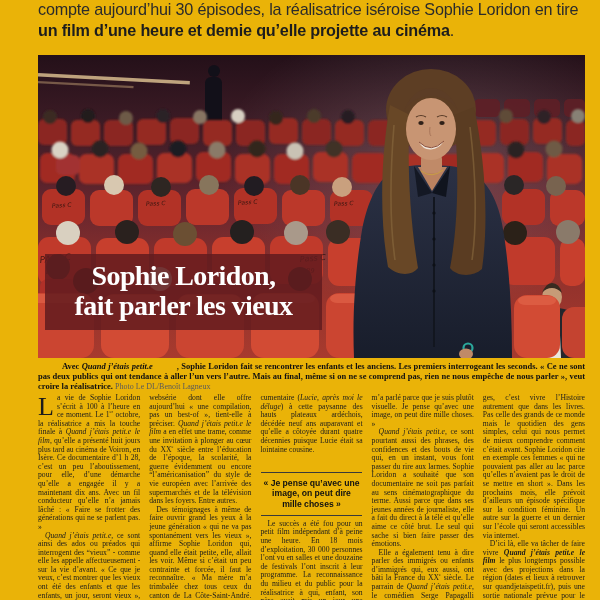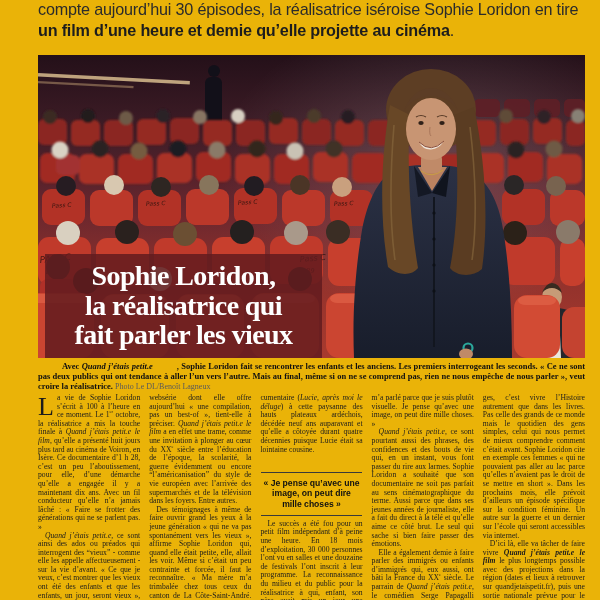--- a/index.html
+++ b/index.html
@@ -294,21 +294,20 @@
         <path d="M381,87 Q393,98 406,86 Q401,94 393,94.5 Q385,95 381,87 Z" fill="#efe6da"></path>
         <path d="M381,87 Q393,99 406,86" stroke="#8a4f3c" stroke-width="1" fill="none"></path>
         <path d="M383,116 Q394,124 405,115" stroke="#caa23f" stroke-width="0.9" fill="none"></path>
         <circle cx="430" cy="293" r="4.5" fill="none" stroke="#2ba79b" stroke-width="2.2"></circle>
         <ellipse cx="428" cy="299" rx="7" ry="5.5" fill="#c08a68"></ellipse>
       </g>
     </svg>
 
     <div class="overlay-title">
       <div>Sophie Loridon,</div>
-      <div>la réalisatrice qui</div>
       <div>fait parler les vieux</div>
     </div>
   </div>
 
   <div class="caption"><span class="seg-b">Avec </span><span class="seg-bi">Quand j’étais petit.e</span><span class="seg-b">, Sophie Loridon fait se rencontrer les enfants et les anciens. Les premiers interrogeant les seconds. « Ce ne sont pas deux publics qui ont tendance à aller l’un vers l’autre. Mais au final, même si on ne se comprend pas, rien ne nous empêche de nous parler », veut croire la réalisatrice. </span><span class="seg-credit">Photo Le DL/Benoît Lagneux</span></div>
 
   <div class="body-cols">
     <div class="col">
       <p><span class="dropcap">L</span><span><span class="seg-n">a vie de Sophie Loridon s’écrit à 100 à l’heure en ce moment. Le 1</span><span class="seg-sup">er</span><span class="seg-n"> octobre, la réalisatrice a mis la touche finale à </span><span class="seg-i">Quand j’étais petit.e le film</span><span class="seg-n">, qu’elle a présenté huit jours plus tard au cinéma de Voiron, en Isère. Ce documentaire d’1 h 28, c’est un peu l’aboutissement, pour elle, d’une démarche qu’elle a engagée il y a maintenant dix ans. Avec un fil conducteur qu’elle n’a jamais lâché : « Faire se frotter des générations qui ne se parlent pas. »</span></span></p>
       <p class="indent"><span class="seg-i">Quand j’étais petit.e</span><span class="seg-n">, ce sont ainsi des ados ou préados qui interrogent des “vieux” - comme elle les appelle affectueusement - sur la vie d’avant. « Ce que je veux, c’est montrer que les vieux ont été des enfants et que les enfants, un jour, seront vieux », résume la cinéaste qui</span></p>
@@ -318,21 +317,21 @@
       <p class="indent"><span class="seg-n">Des témoignages à même de faire ouvrir grand les yeux à la jeune génération « qui ne va pas spontanément vers les vieux », affirme Sophie Loridon qui, quand elle était petite, elle, allait les voir. Même si c’était un peu contrainte et forcée, il faut le reconnaître. « Ma mère m’a trimbalée chez tous ceux du canton de La Côte-Saint-André. Elle n’aimait pas les laisser</span></p>
     </div>
     <div class="col">
       <p><span class="seg-n">cumentaire (</span><span class="seg-i">Lucie, après moi le déluge</span><span class="seg-n">) à cette paysanne des hauts plateaux ardéchois, décédée neuf ans auparavant et qu’elle a côtoyée durant quatre décennies puisque Lucie était sa lointaine cousine.</span></p>
       <div class="pullquote">« Je pense qu’avec une image, on peut dire mille choses »</div>
       <p class="indent"><span class="seg-n">Le succès a été fou pour un petit film indépendant d’à peine une heure. En 18 mois d’exploitation, 30 000 personnes l’ont vu en salles et une douzaine de festivals l’ont inscrit à leur programme. La reconnaissance du milieu et du public pour la réalisatrice à qui, enfant, son père avait mis un jour une caméra Super 8 entre les mains avant d’ouvrir la section cinéma au lycée de La Côte-</span></p>
     </div>
     <div class="col">
       <p><span class="seg-n">m’a parlé parce que je suis plutôt visuelle. Je pense qu’avec une image, on peut dire mille choses. »</span></p>
       <p class="indent"><span class="seg-i">Quand j’étais petit.e</span><span class="seg-n">, ce sont pourtant aussi des phrases, des confidences et des bouts de vie qui, en un instant, vous font passer du rire aux larmes. Sophie Loridon a souhaité que son documentaire ne soit pas parfait au sens cinématographique du terme. Aussi parce que dans ses jeunes années de journaliste, elle a fait du direct à la télé et qu’elle aime ce côté brut. Le seul qui sache si bien faire passer des émotions.</span></p>
-      <p class="indent"><span class="seg-n">Elle a également demie à faire parler des immigrés ou enfants d’immigrés qui, eux aussi, ont bâti la France du XX</span><span class="seg-sup">e</span><span class="seg-n"> siècle. Le parrain de </span><span class="seg-i">Quand j’étais petit.e</span><span class="seg-n">, le comédien Serge Papagalli (connu pour son rôle de Gue-</span></p>
+      <p class="indent"><span class="seg-n">Elle a également tenu à dire parler des immigrés ou enfants d’immigrés qui, eux aussi, ont bâti la France du XX</span><span class="seg-sup">e</span><span class="seg-n"> siècle. Le parrain de </span><span class="seg-i">Quand j’étais petit.e</span><span class="seg-n">, le comédien Serge Papagalli (connu pour son rôle de Gue-</span></p>
     </div>
     <div class="col">
       <p><span class="seg-n">ges, c’est vivre l’Histoire autrement que dans les livres. Pas celle des grands de ce monde mais le quotidien des gens simples, celui qui nous permet de mieux comprendre comment c’était avant. Sophie Loridon cite en exemple ces femmes « qui ne pouvaient pas aller au lac parce qu’elles n’avaient pas le droit de se mettre en short ». Dans les prochains mois, elle prévoit d’ailleurs un épisode spécifique sur la condition féminine. Un autre sur la guerre et un dernier sur l’école qui seront accessibles via internet.</span></p>
       <p class="indent"><span class="seg-n">D’ici là, elle va tâcher de faire vivre </span><span class="seg-bi">Quand j’étais petit.e le film</span><span class="seg-n"> le plus longtemps possible avec des projections dans la région (dates et lieux à retrouver sur quandjetaispetit.fr), puis une sortie nationale prévue pour le mois de février 2026</span></p>
     </div>
   </div>
 
 </div>
 
 </body></html>

